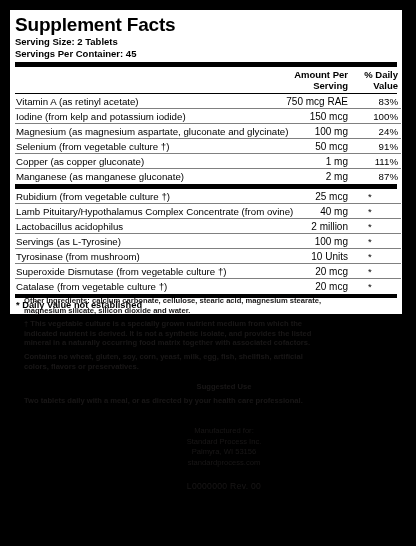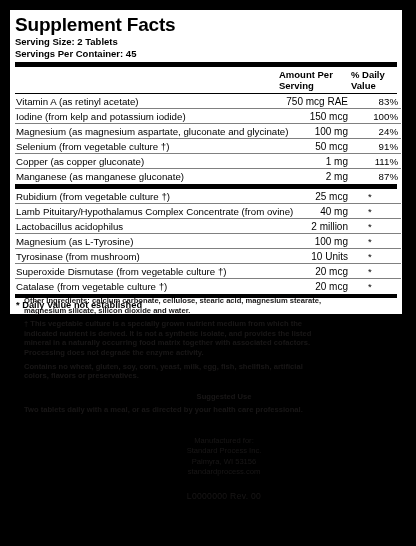--- a/index.html
+++ b/index.html
@@ -61,21 +61,21 @@
     padding: 0;
     margin: 0;
   }
   .col-name  { width: 264px; }
   .col-amt   { width: 72px; }
   .col-dv    { width: 50px; }
 
   .hdr-cell {
     font-size: 9.5px;
     font-weight: bold;
-    text-align: left;
+    text-align: right;
     line-height: 11px;
     padding: 2px 3px 2px 0 !important;
     vertical-align: bottom;
     color: #000;
   }
   .hdr-cell .h2 { display: block; }
 
   .nut-name {
     font-size: 9.7px;
     line-height: 11px;
@@ -236,21 +236,21 @@
         <td class="nut-name">Lamb Pituitary/Hypothalamus Complex Concentrate (from ovine)</td>
         <td class="nut-amt">40 mg</td>
         <td class="nut-dv star">*</td>
       </tr>
       <tr class="ruled">
         <td class="nut-name">Lactobacillus acidophilus</td>
         <td class="nut-amt">2 million</td>
         <td class="nut-dv star">*</td>
       </tr>
       <tr class="ruled">
-        <td class="nut-name">Magnesium (as L-Tyrosine)</td>
+        <td class="nut-name">Servings (as L-Tyrosine)</td>
         <td class="nut-amt">100 mg</td>
         <td class="nut-dv star">*</td>
       </tr>
       <tr class="ruled">
         <td class="nut-name">Tyrosinase (from mushroom)</td>
         <td class="nut-amt">10 Units</td>
         <td class="nut-dv star">*</td>
       </tr>
       <tr class="ruled">
         <td class="nut-name">Superoxide Dismutase (from vegetable culture †)</td>
@@ -275,21 +275,20 @@
 
   <p>
     <span>Other Ingredients: calcium carbonate, cellulose, stearic acid, magnesium stearate,</span><br>
     <span>magnesium silicate, silicon dioxide and water.</span>
   </p>
 
   <p>
     <span>† This vegetable culture is a specially grown nutrient medium from which the</span><br>
     <span>indicated nutrient is derived. It is not a synthetic isolate, and provides the listed</span><br>
     <span>mineral in a naturally occurring food matrix together with associated cofactors.</span><br>
-    <span>Processing does not degrade the enzyme activity.</span>
   </p>
 
   <p>
     <span>Contains no wheat, gluten, soy, corn, yeast, milk, egg, fish, shellfish, artificial</span><br>
     <span>colors, flavors or preservatives.</span>
   </p>
 
   <div class="block-gap"></div>
 
   <p class="ctr">Suggested Use</p>

